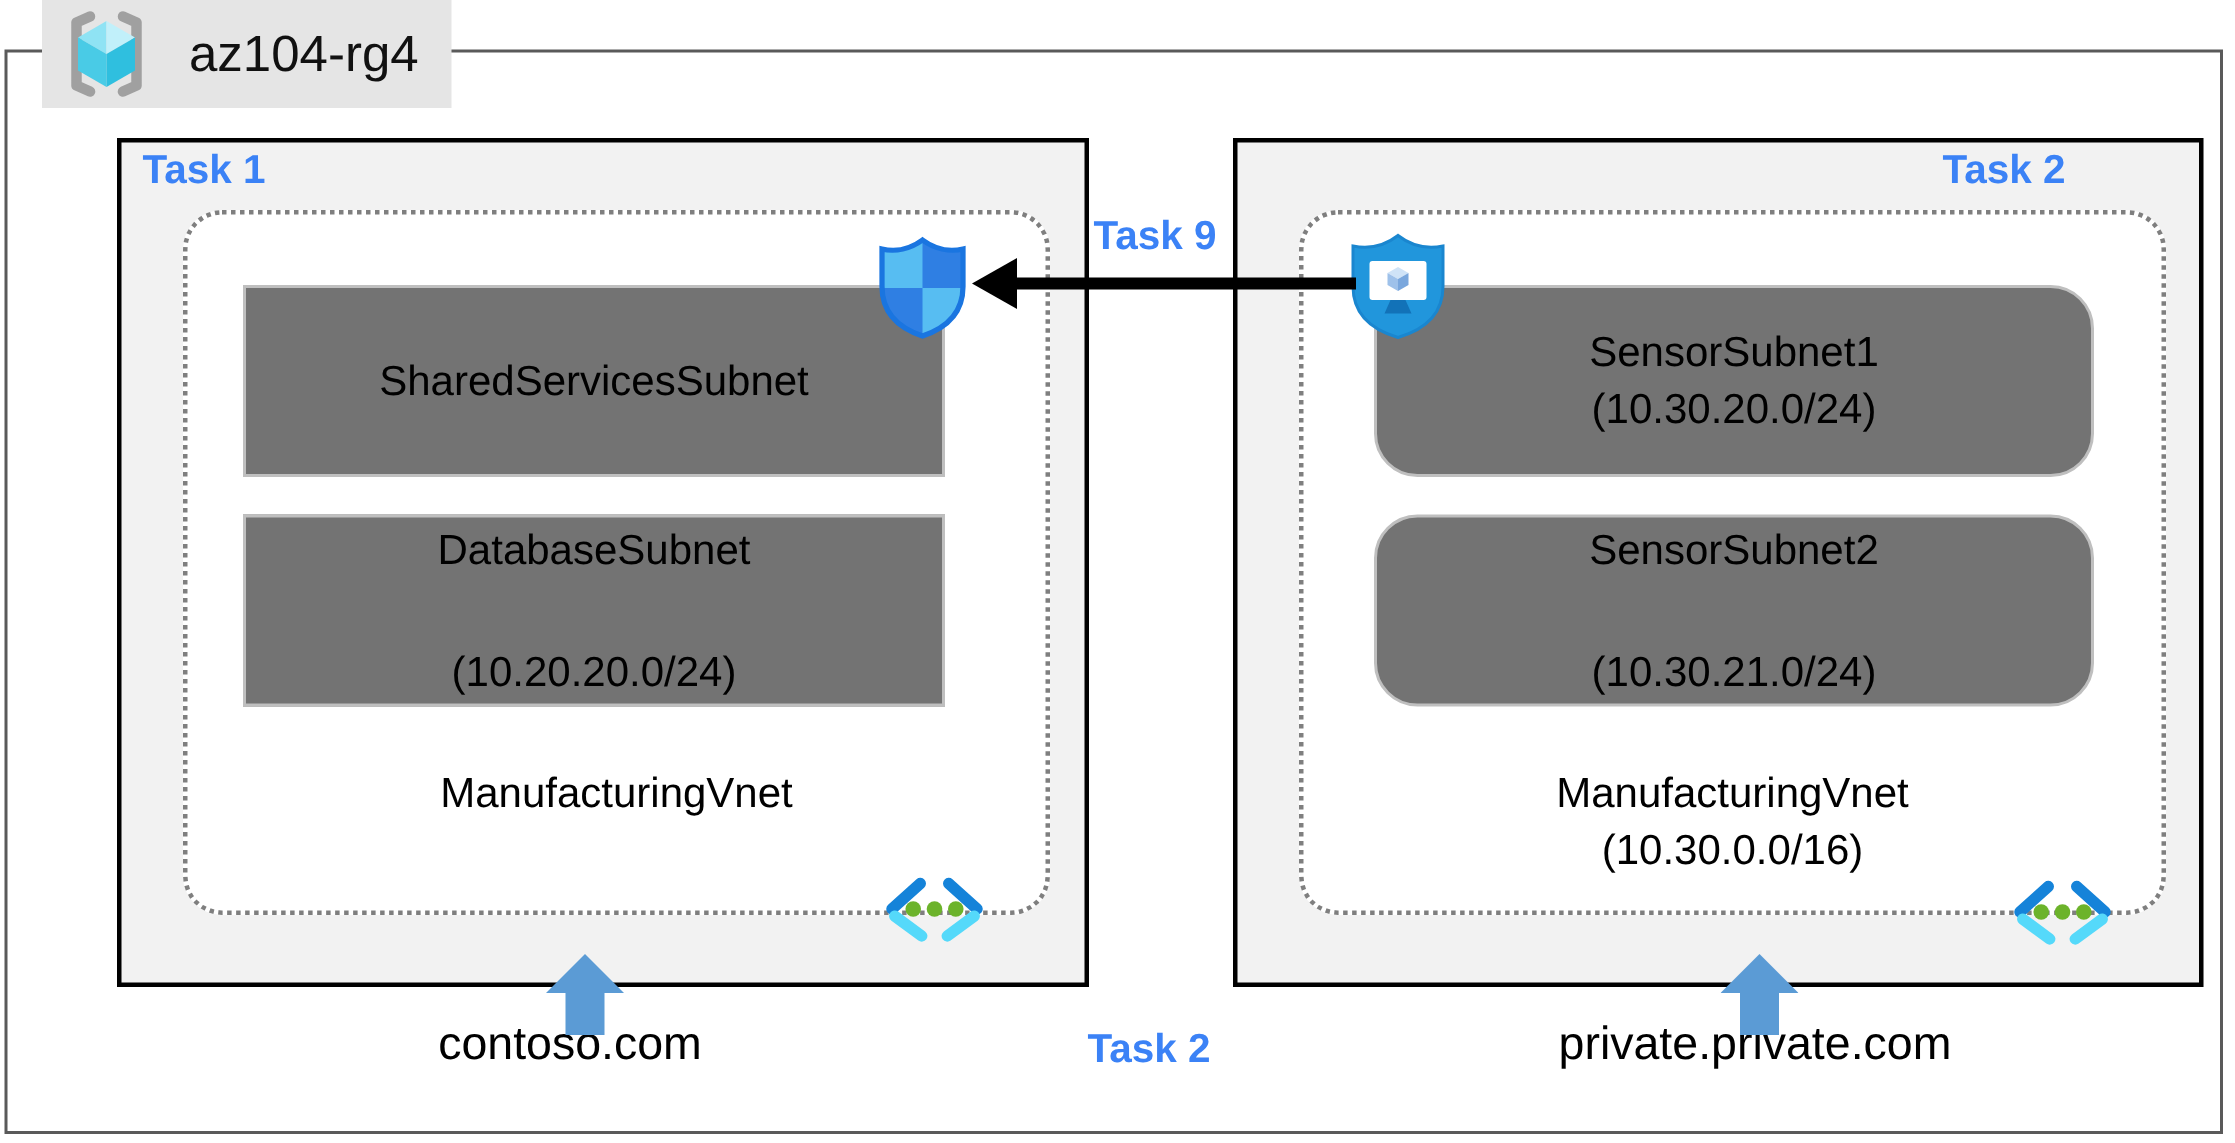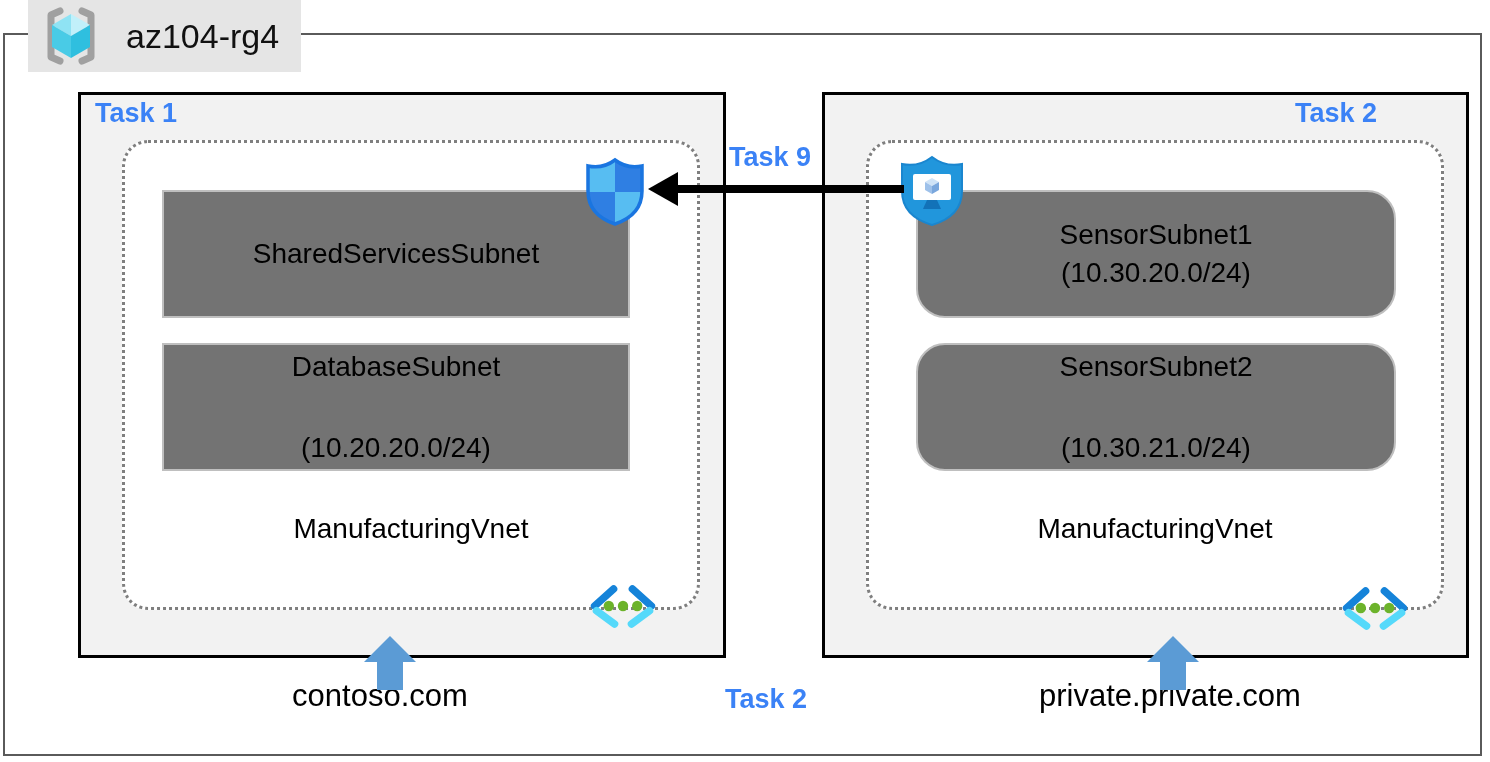--- a/index.html
+++ b/index.html
@@ -84,20 +84,21 @@
 <div class="abs subnet sn-r sn-row1">
   <span>SensorSubnet1</span>
   <span>(10.30.20.0/24)</span>
 </div>
 <div class="abs subnet sn-r sn-row2">
   <span>SensorSubnet2</span>
   <span>(10.30.21.0/24)</span>
 </div>
 <div class="abs vnet-label vl-right">
   <div>ManufacturingVnet</div>
+  <div>(10.30.0.0/16)</div>
 </div>
 
 <span class="abs icon" style="left:588px;top:584px;">
   <svg width="70" height="44" viewBox="0 0 74 44">
     <line x1="27" y1="4" x2="7" y2="22" stroke="#1583d9" stroke-width="8" stroke-linecap="round"></line>
     <line x1="9" y1="27" x2="28" y2="41" stroke="#55d9fa" stroke-width="8" stroke-linecap="round"></line>
     <line x1="47" y1="4" x2="67" y2="22" stroke="#1583d9" stroke-width="8" stroke-linecap="round"></line>
     <line x1="65" y1="27" x2="46" y2="41" stroke="#55d9fa" stroke-width="8" stroke-linecap="round"></line>
     <circle cx="22" cy="22" r="5.5" fill="#6cb32b"></circle>
     <circle cx="37" cy="22" r="5.5" fill="#6cb32b"></circle>

